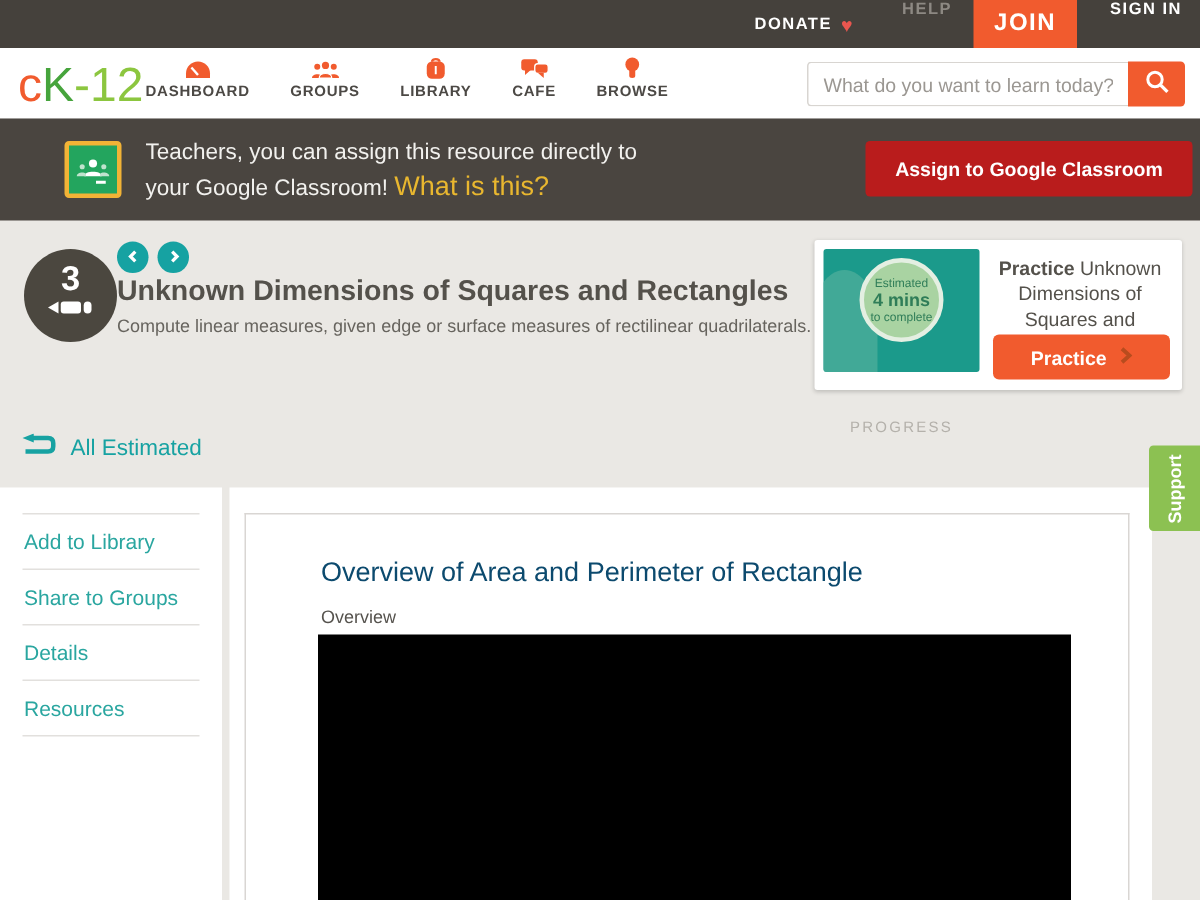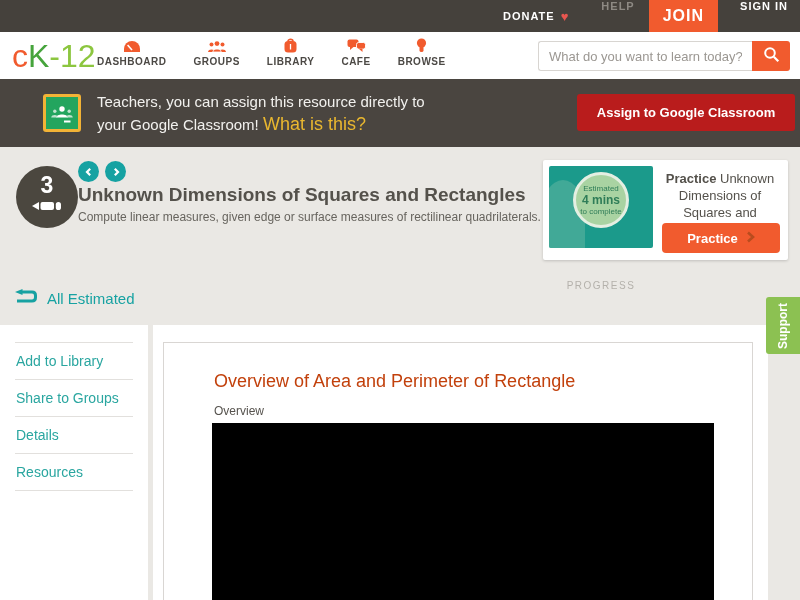--- a/index.html
+++ b/index.html
@@ -91,21 +91,21 @@
 
   
   .content { position:absolute; top:325px; left:0; width:800px; height:275px; }
   .side-card { position:absolute; left:0; top:0; width:148px; height:275px; background:#fff; }
   .side-list { list-style:none; margin:17px 15px 0 15px; border-top:1px solid #e2e0dd; }
   .side-list li { border-bottom:1px solid #e2e0dd; padding:10px 0 10px 1px; font-size:14px;
                   color:#2aa6a0; cursor:pointer; }
   .main-card { position:absolute; left:153px; top:0; width:615px; height:275px; background:#fff; }
   .inner-box { position:absolute; left:10px; top:17px; width:590px; height:258px;
                border:1px solid #d9d6d3; border-bottom:none; background:#fff; }
-  .c-heading { position:absolute; left:50px; top:28px; font-size:18px; font-weight:normal; color:#c2410c; }
+  .c-heading { position:absolute; left:50px; top:28px; font-size:18px; font-weight:normal; color:#0c4a6e; }
   .c-subheading { position:absolute; left:50px; top:61px; font-size:12px; color:#56534e; }
   .video { position:absolute; left:48px; top:80px; width:502px; height:195px; background:#000; }
 </style>
 </head>
 <body>
 
 <div class="page">
 
   <div class="topbar">
     <div class="tb-link tb-donate">

